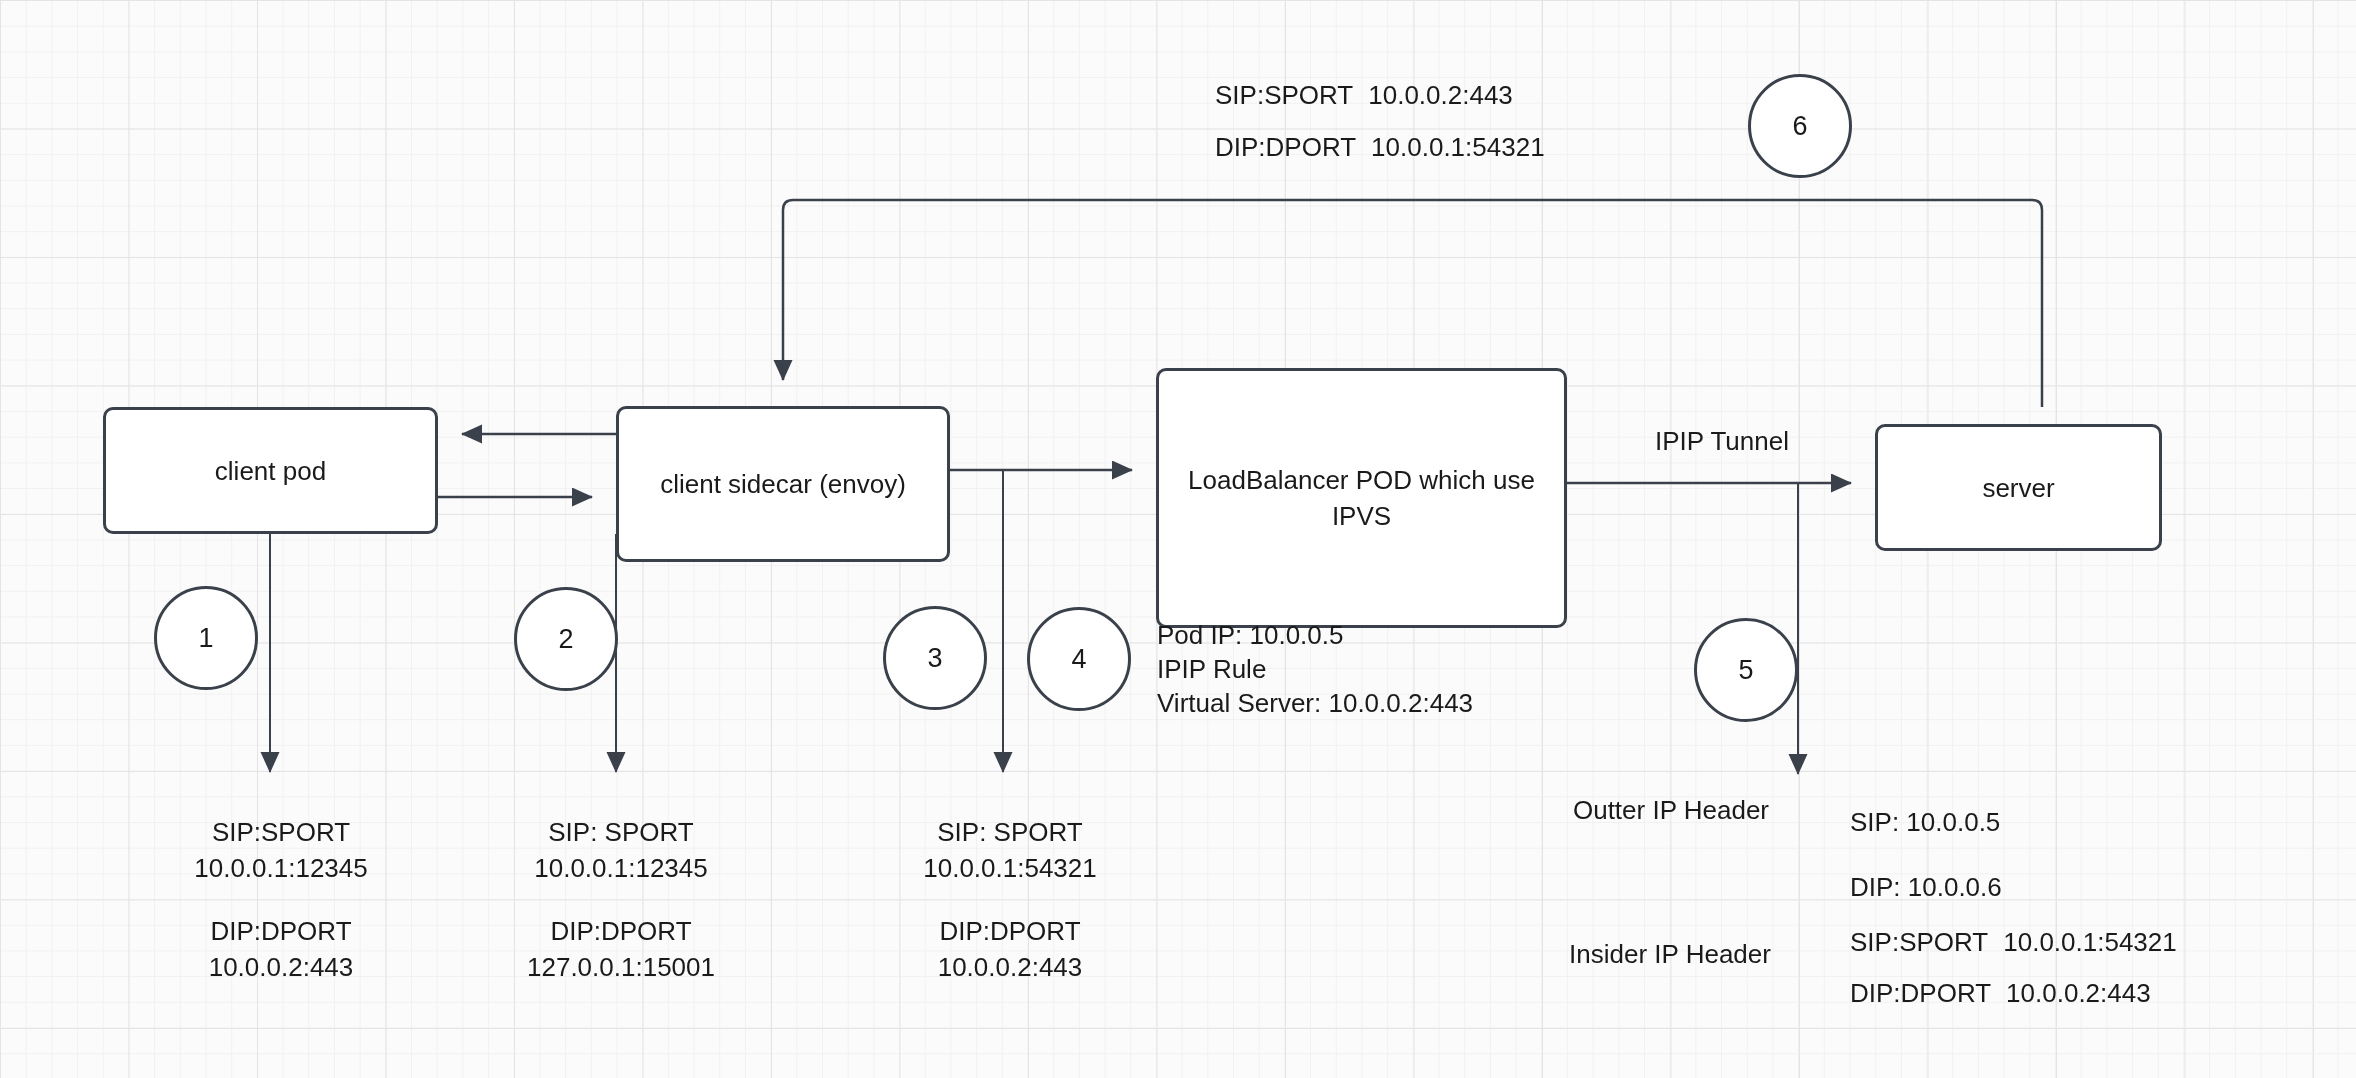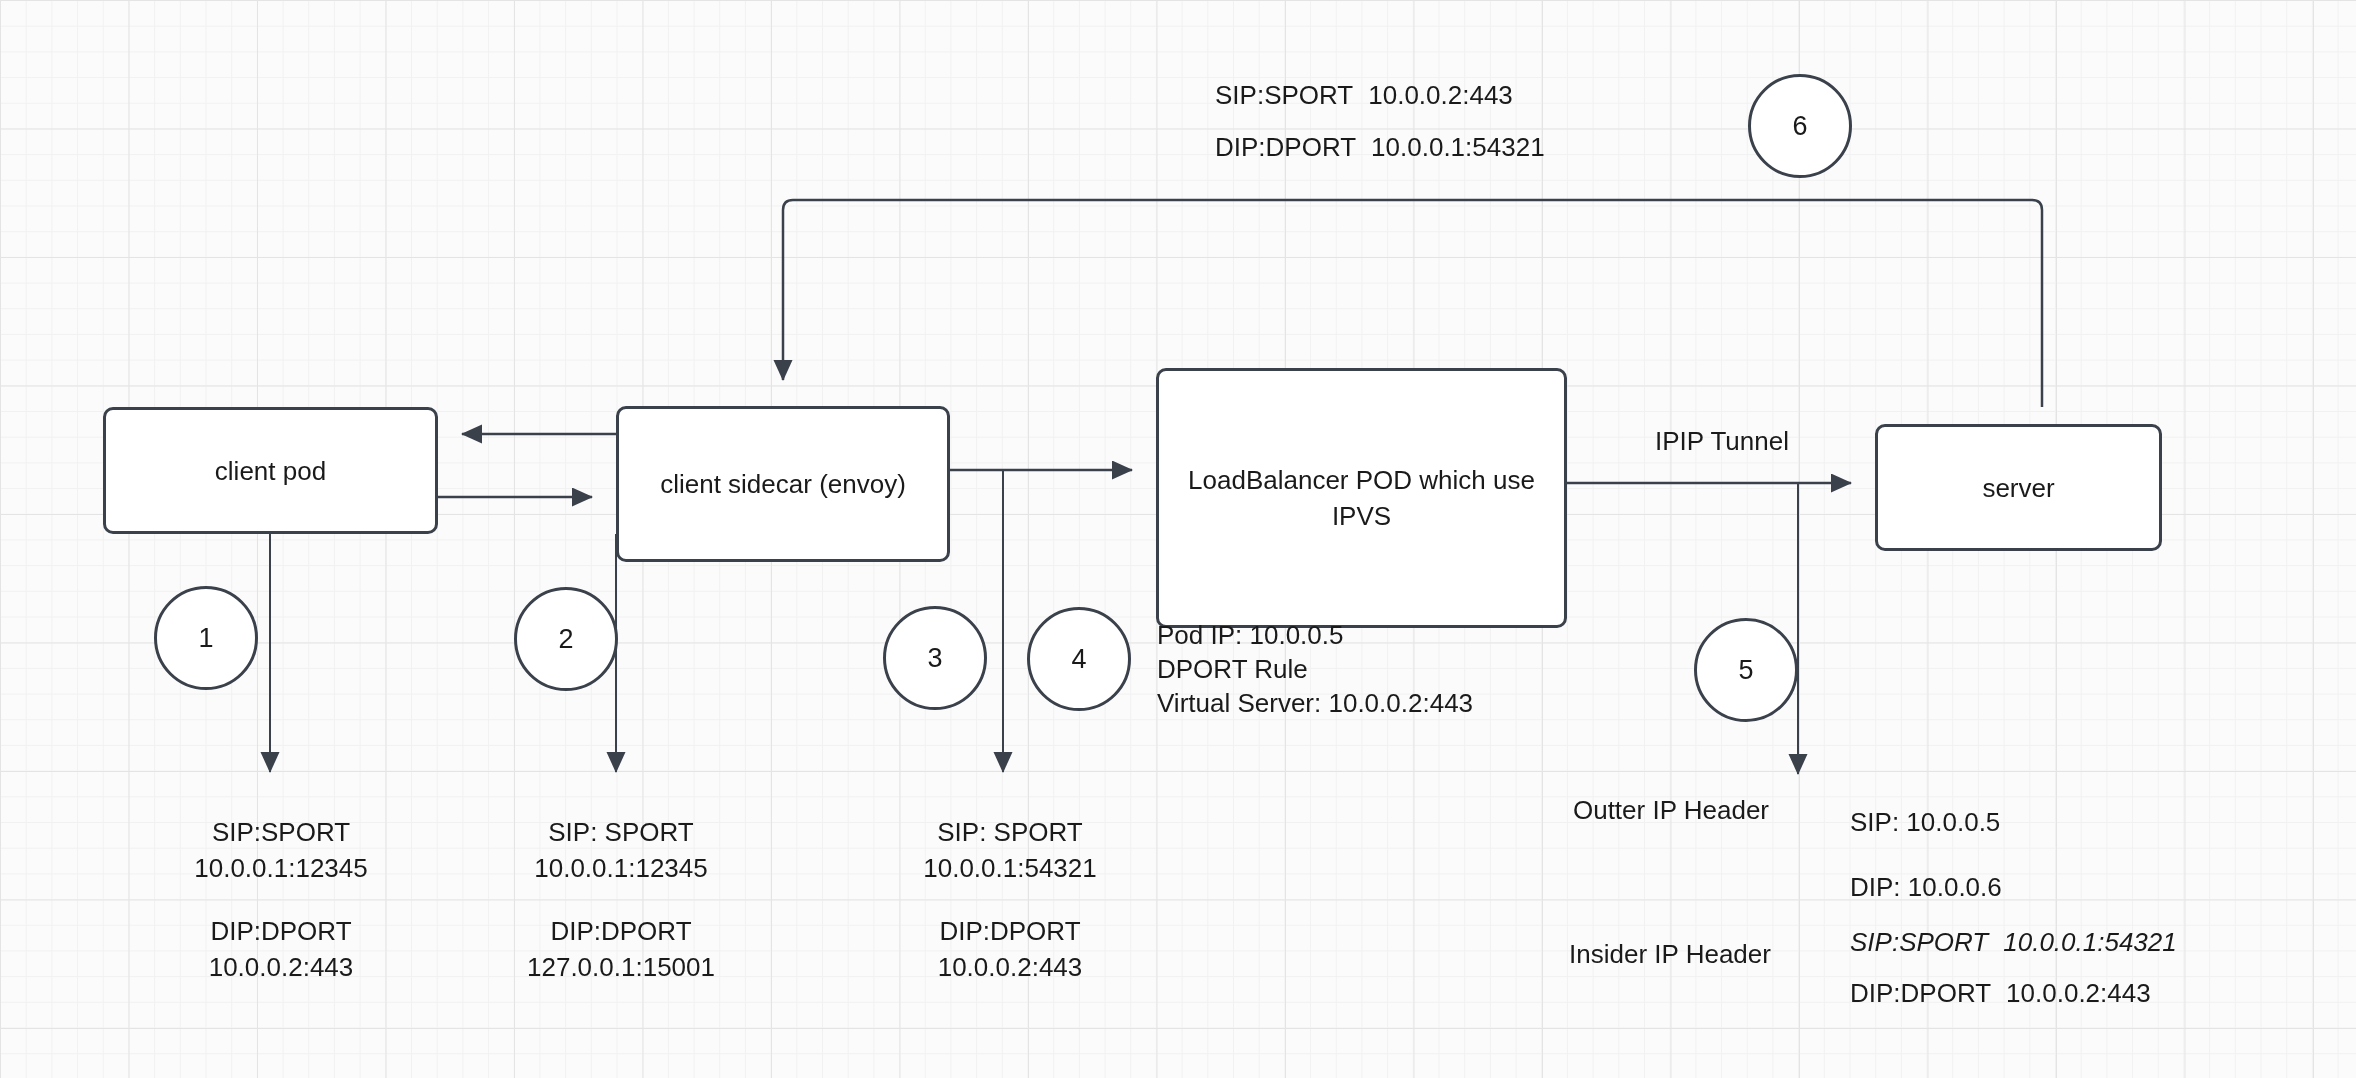--- a/index.html
+++ b/index.html
@@ -186,37 +186,37 @@
       <div>10.0.0.1:54321</div>
     </div>
     <div class="para2">
       <div>DIP:DPORT</div>
       <div>10.0.0.2:443</div>
     </div>
   </div>
 
   <div class="info-block" style="left:1157px; top:618px;">
     <div>Pod IP: 10.0.0.5</div>
-    <div>DPORT Rule</div>
+    <div>IPIP Rule</div>
     <div>Virtual Server: 10.0.0.2:443</div>
   </div>
 
   <div class="hdr-label" style="left:1521px; top:792px;">
     <span>Outter IP Header</span>
   </div>
   <div class="hdr-label" style="left:1520px; top:936px;">
     <span>Insider IP Header</span>
   </div>
 
   <div class="txt" style="left:1850px; top:804px;">
     <span>SIP: 10.0.0.5</span>
   </div>
   <div class="txt" style="left:1850px; top:869px;">
     <span>DIP: 10.0.0.6</span>
   </div>
-  <div class="txt lbl-val" style="left:1850px; top:924px;font-style:italic;">
+  <div class="txt lbl-val" style="left:1850px; top:924px;">
     <span class="lbl">SIP:SPORT</span><span class="val">10.0.0.1:54321</span>
   </div>
   <div class="txt lbl-val" style="left:1850px; top:975px;">
     <span class="lbl">DIP:DPORT</span><span class="val">10.0.0.2:443</span>
   </div>
 
 </div>
 
 </body></html>

